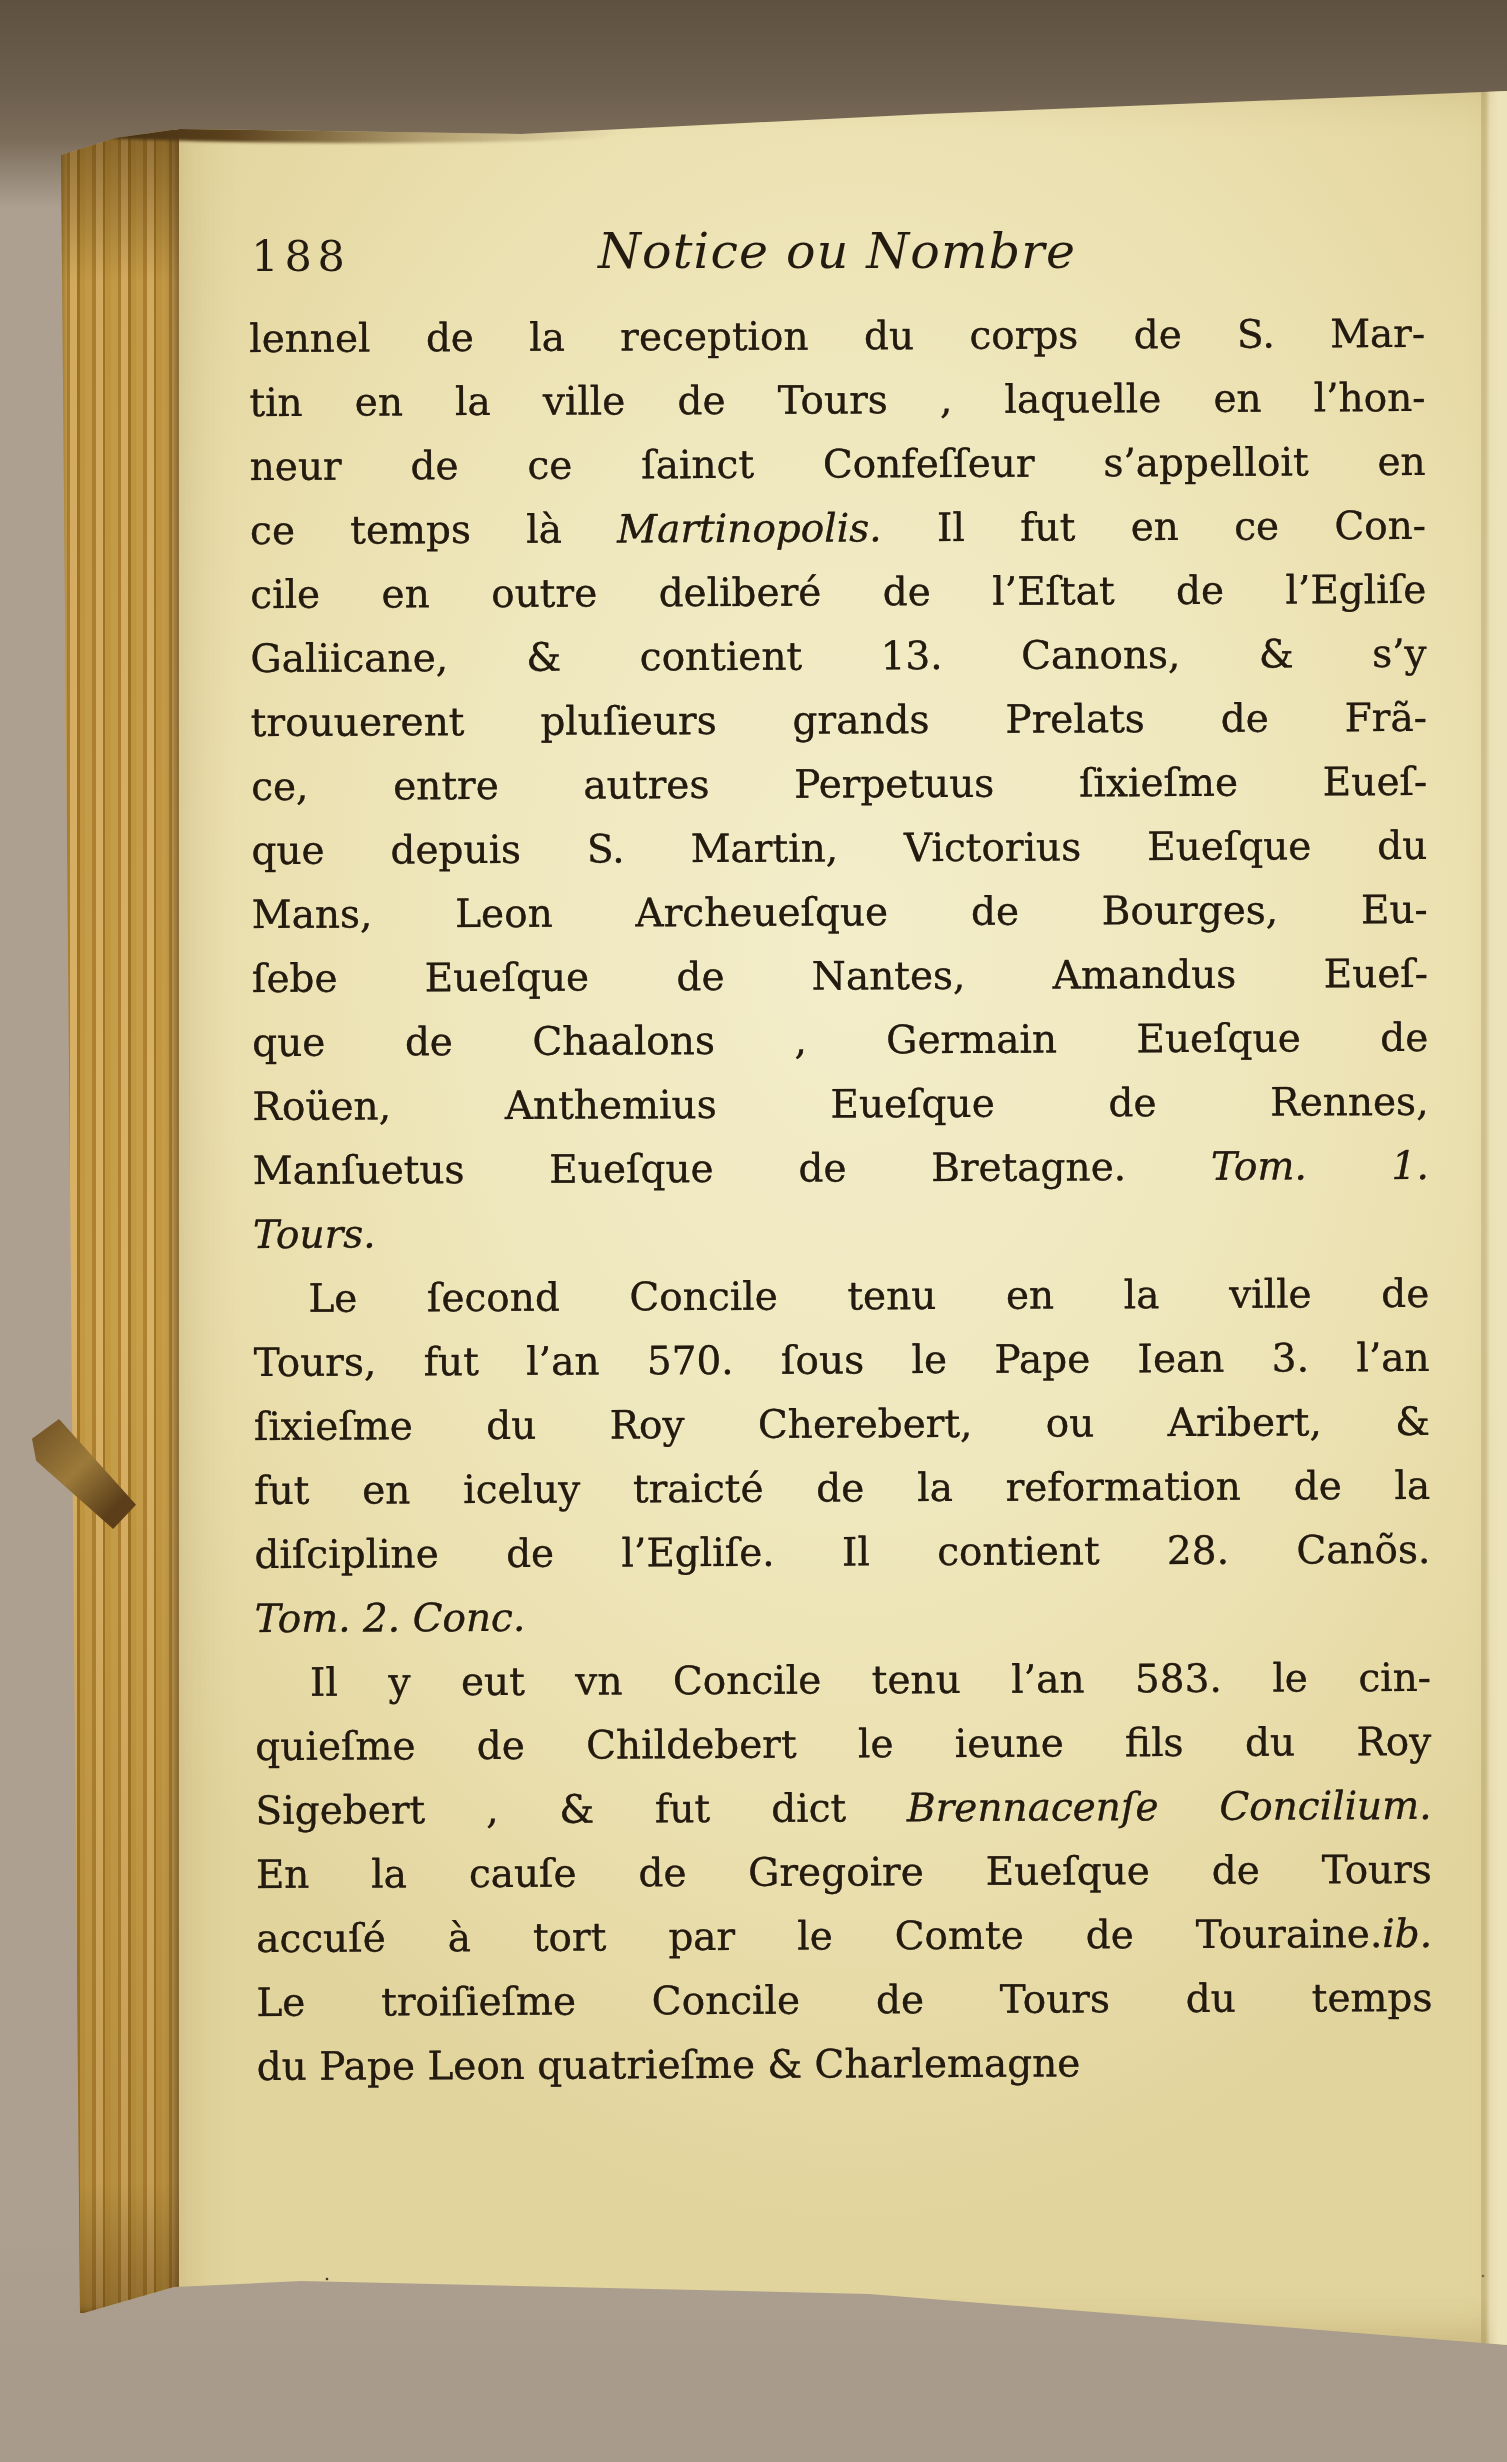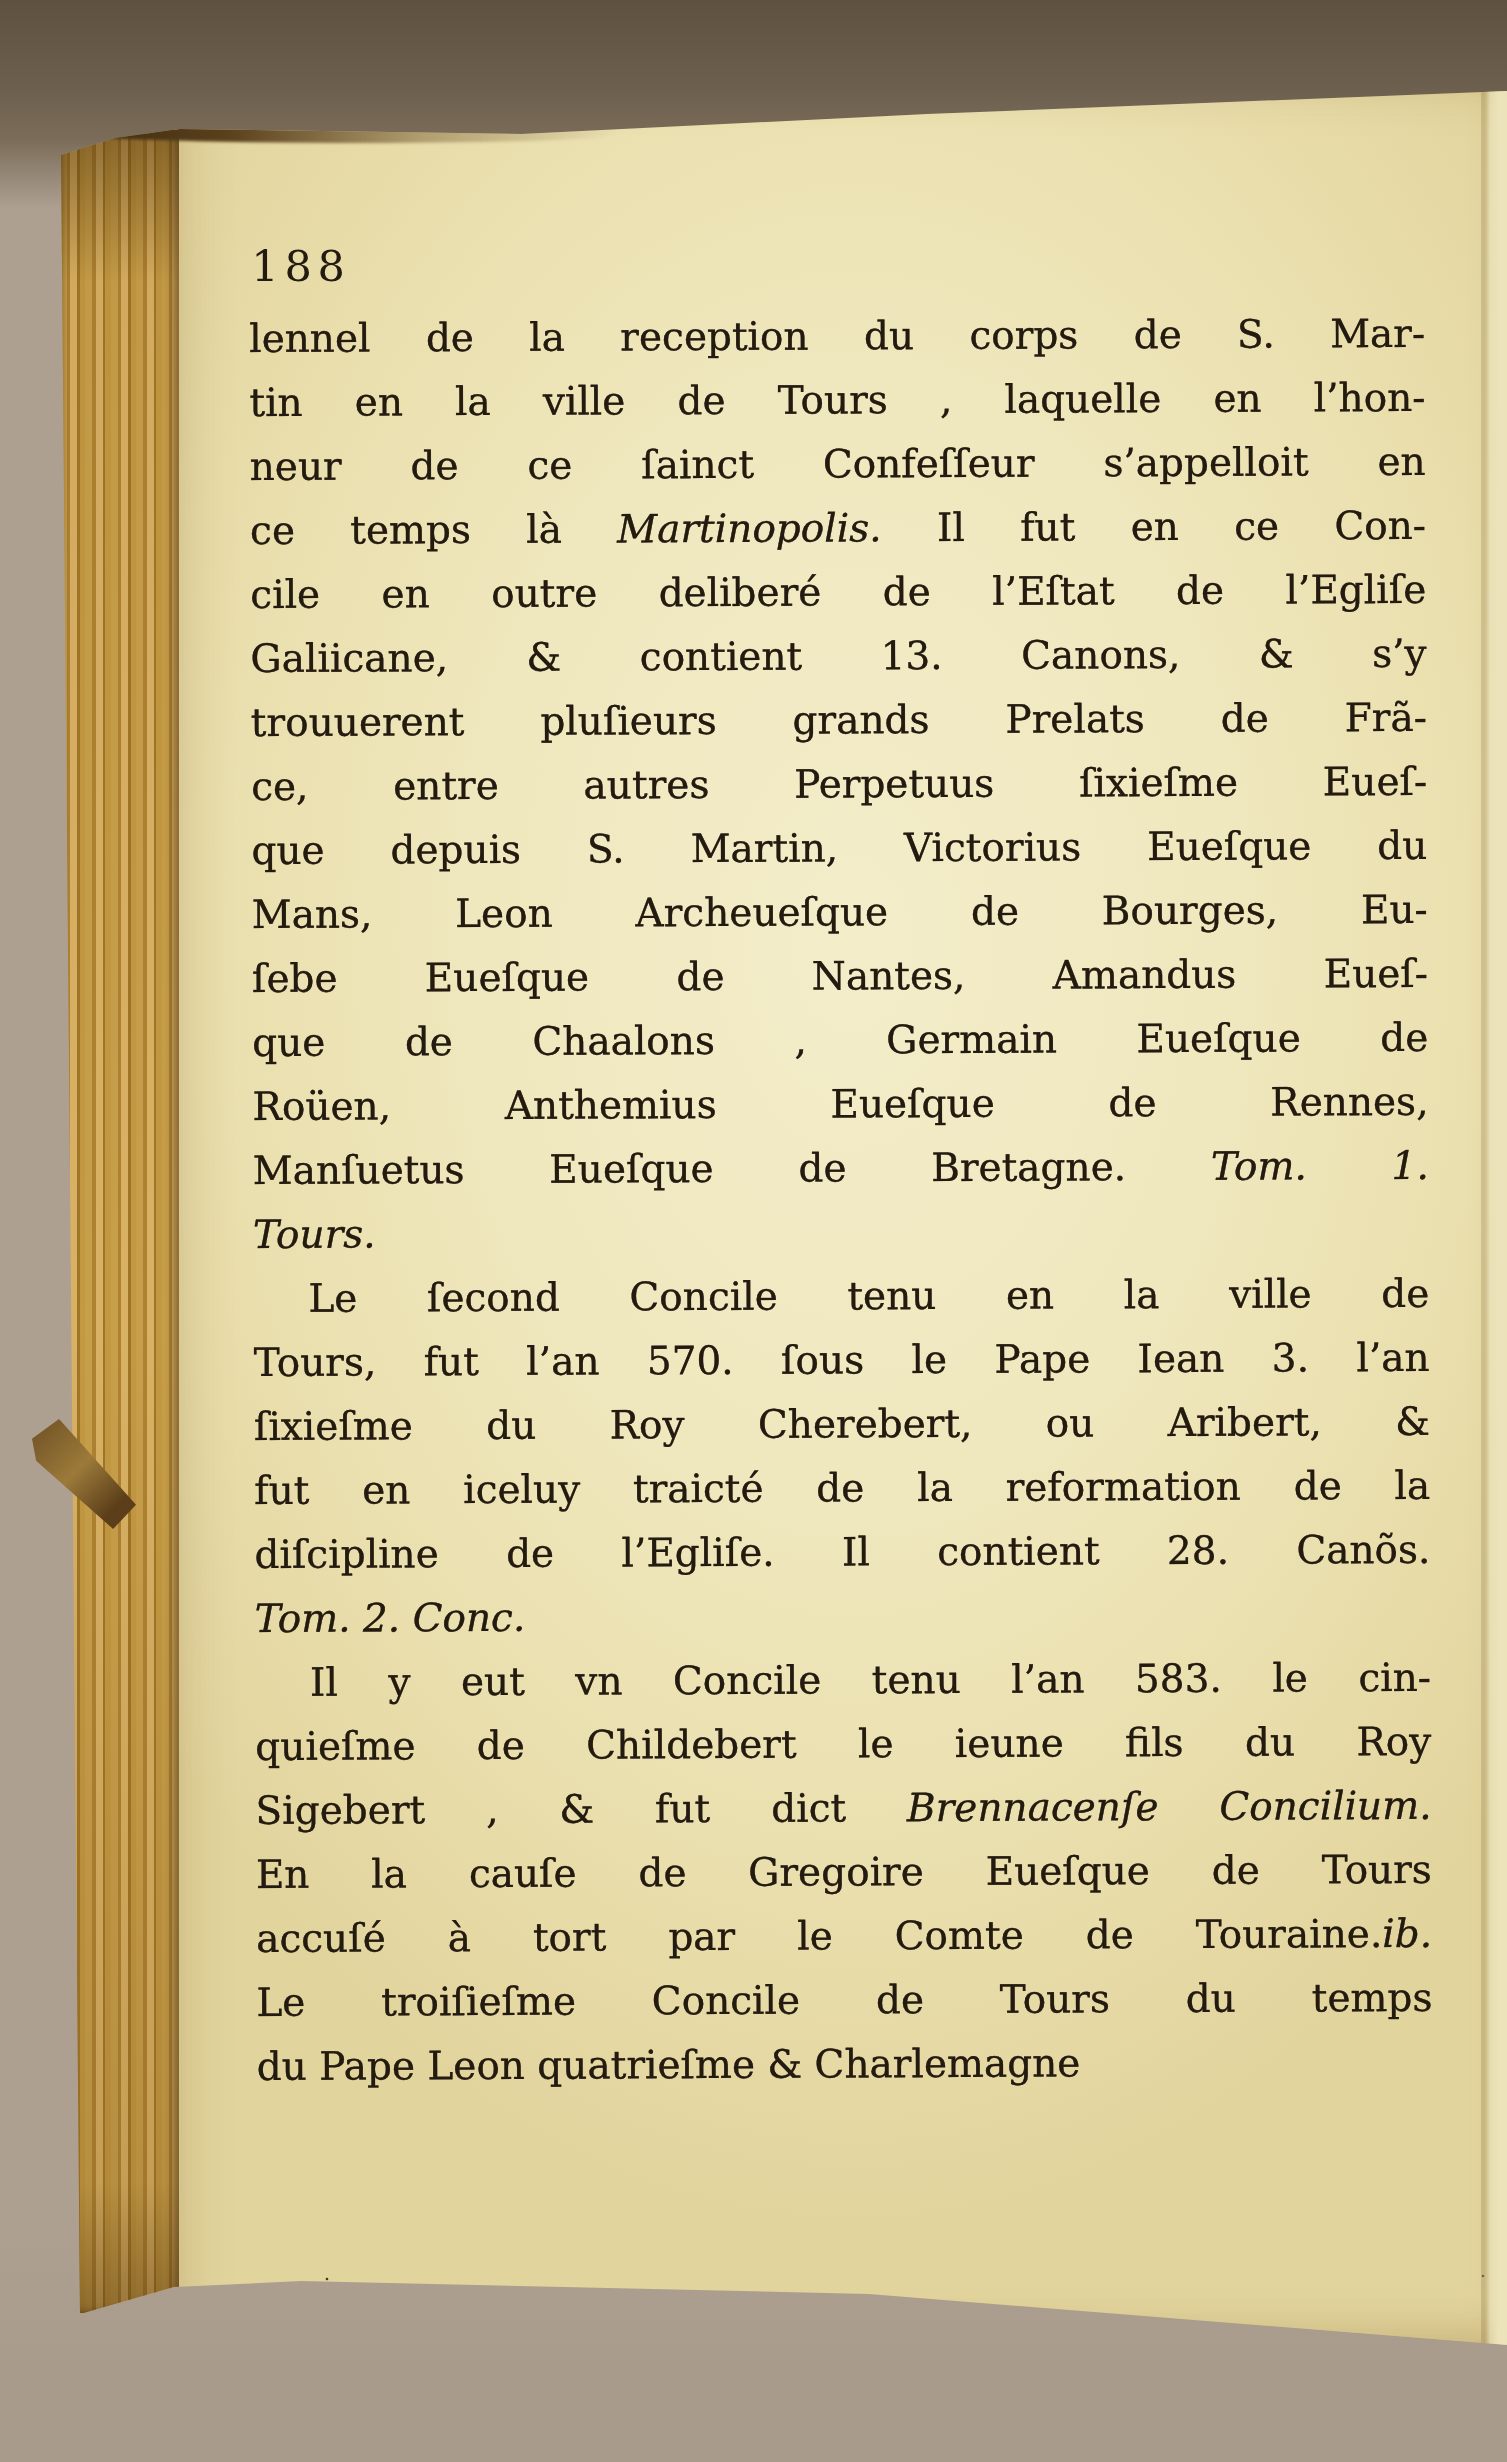--- a/index.html
+++ b/index.html
@@ -61,21 +61,21 @@
   
   .tab {
     position: absolute; left: 32px; top: 1419px; width: 104px; height: 110px;
     clip-path: polygon(0% 18%, 26% 0%, 100% 78%, 78% 100%, 4% 38%);
     background: linear-gradient(135deg, #6d4f23, #9c7a3a 45%, #5c3f1a 80%);
     filter: blur(0.6px);
   }
 
   
   .header {
-    position: absolute; left: 249px; top: 233px; width: 1176px; height: 69px;
+    position: absolute; left: 249px; top: 223px; width: 1176px; height: 69px;
     color: #241b10;
   }
   .pagenum {
     position: absolute; left: 2.3px; top: 8px;
     font-size: 43px; letter-spacing: 5.8px;
   }
   .running-title {
     position: absolute; left: 0; right: 0; text-align: center; top: 0;
     font-style: italic; font-size: 49px; letter-spacing: 1.2px;
   }
@@ -104,20 +104,21 @@
   <div class="backdrop-bottom"></div>
 
   <div class="page">
     <div class="paper"></div>
     <div class="gilt"></div>
     <div class="burn"></div>
     <div class="right-edge"></div>
 
     <div class="header">
       <span class="pagenum">188</span>
+      <span class="running-title">Notice ou Nombre</span>
     </div>
 
     <div class="text-lines">
         <div class="line"><span class="seg">lennel de la reception du corps de S. Mar-</span></div>
         <div class="line"><span class="seg">tin en la ville de Tours , laquelle en l’hon-</span></div>
         <div class="line"><span class="seg">neur de ce ſainct Confeſſeur s’appelloit en</span></div>
         <div class="line"><span class="seg">ce temps là </span><span class="seg seg-i">Martinopolis.</span><span class="seg"> Il fut en ce Con-</span></div>
         <div class="line"><span class="seg">cile en outre deliberé de l’Eſtat de l’Egliſe</span></div>
         <div class="line"><span class="seg">Galiicane, &amp; contient 13. Canons, &amp; s’y</span></div>
         <div class="line"><span class="seg">trouuerent pluſieurs grands Prelats de Frã-</span></div>

